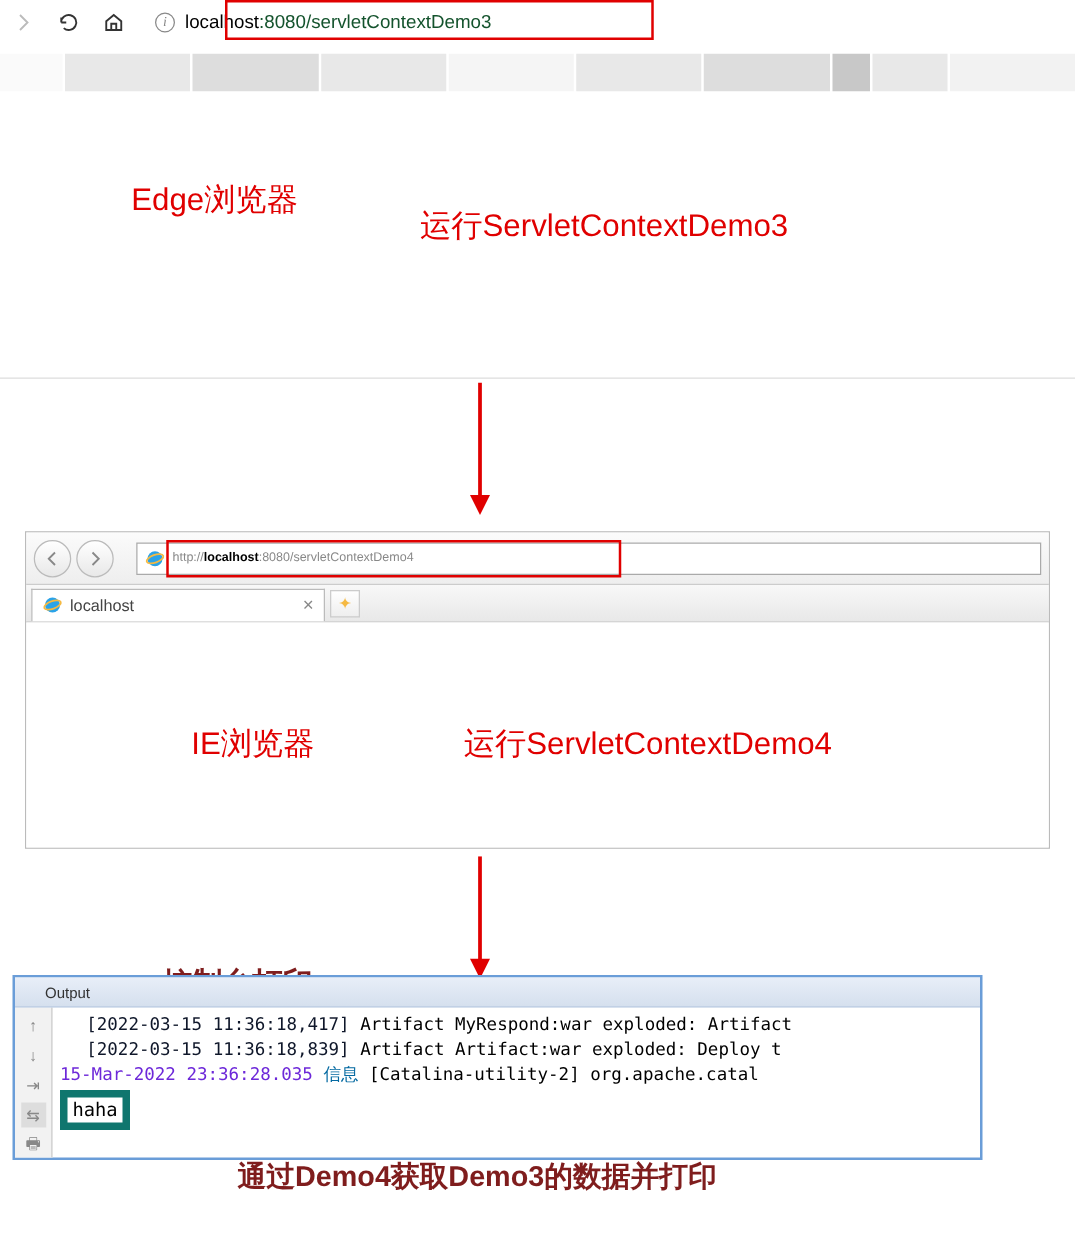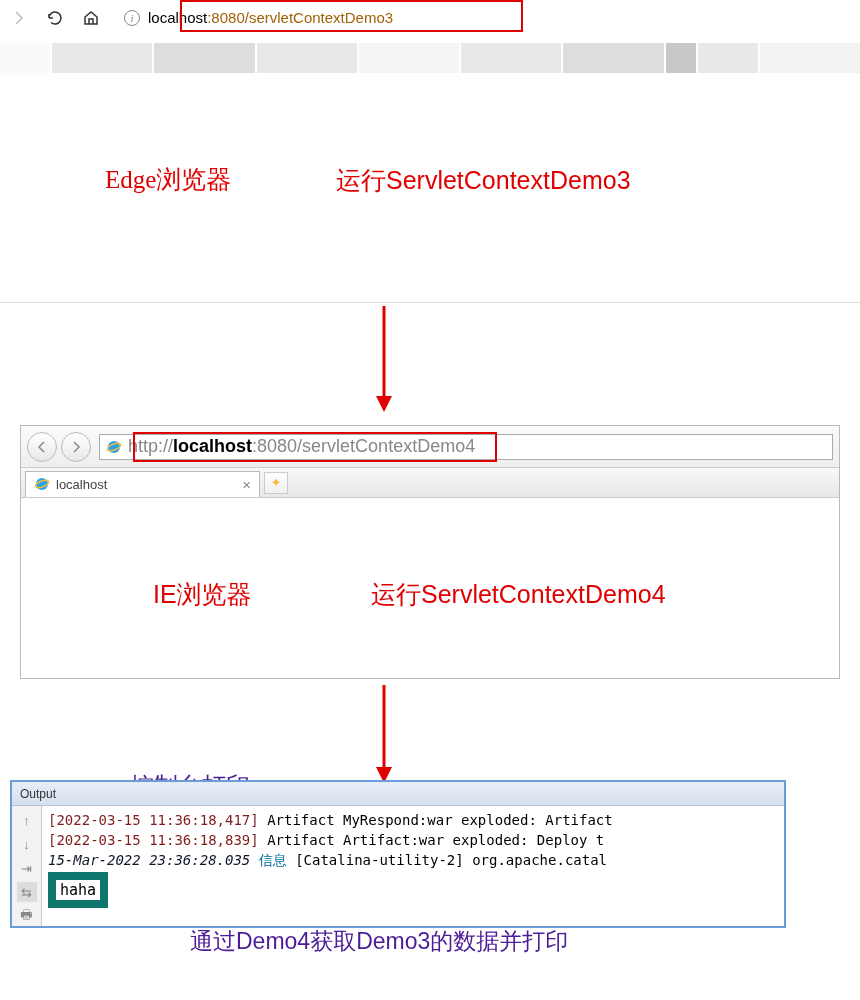--- a/index.html
+++ b/index.html
@@ -3,49 +3,49 @@
 <meta charset="utf-8">
 <style>
 *{margin:0;padding:0;box-sizing:border-box;}
 body{width:860px;height:1000px;font-family:"Microsoft YaHei",Arial,sans-serif;background:#fff;position:relative;}
 .edge-bar{height:35px;display:flex;align-items:center;padding:0 8px;gap:14px;background:#fff;}
 .nav-btn{width:22px;height:22px;display:flex;align-items:center;justify-content:center;color:#888;}
 .nav-btn.dark{color:#333;}
 .url-box{flex:1;height:30px;border-radius:4px;background:#fff;display:flex;align-items:center;padding:0 8px;gap:8px;font-size:15px;}
 .url-highlight{position:absolute;left:180px;top:0;width:343px;height:32px;border:2px solid #e00000;}
 .info-circle{width:16px;height:16px;border:1.5px solid #888;border-radius:50%;display:flex;align-items:center;justify-content:center;font-size:11px;color:#888;font-style:italic;font-family:serif;}
-.url-text .gray{color:#a16207;}
+.url-text .gray{color:#14532d;}
 .faded-strip{height:30px;display:flex;gap:2px;margin-top:8px;}
 .faded-strip div{background:#e8e8e8;flex:1;}
 .section1{height:230px;position:relative;border-bottom:1px solid #ddd;}
 .red-label{color:#e00000;font-size:25px;position:absolute;}
 .arrow-down{position:absolute;left:374px;}
 .arrow-down svg{display:block;}
 .ie-window{margin:20px;border:1px solid #bbb;background:#f5f5f5;position:relative;}
 .ie-toolbar{height:42px;background:linear-gradient(#fbfbfb,#eee);border-bottom:1px solid #ccc;display:flex;align-items:center;padding:0 6px;gap:4px;}
 .ie-nav{width:30px;height:30px;border:1px solid #bbb;border-radius:50%;background:linear-gradient(#fff,#e8e8e8);display:flex;align-items:center;justify-content:center;color:#888;}
-.ie-url{flex:1;height:26px;background:#fff;border:1px solid #aaa;display:flex;align-items:center;padding:0 6px;gap:6px;font-size:18px;margin-left:4px;}
+.ie-url{flex:1;height:26px;background:#fff;border:1px solid #aaa;display:flex;align-items:center;padding:0 6px;gap:6px;font-size:10px;margin-left:14px;}
 .ie-url-hl{position:absolute;left:112px;top:6px;width:364px;height:30px;border:2px solid #e00000;}
 .ie-logo{width:16px;height:16px;}
 .ie-tabs{height:30px;background:linear-gradient(#f8f8f8,#e8e8e8);border-bottom:1px solid #ccc;display:flex;align-items:center;}
 .ie-tab{height:26px;width:235px;margin-left:4px;margin-top:2px;background:#fff;border:1px solid #bbb;border-bottom:none;display:flex;align-items:center;padding:0 8px;gap:6px;font-size:13px;color:#444;}
 .ie-tab-close{margin-left:auto;color:#888;font-size:15px;}
 .ie-newtab{width:24px;height:22px;border:1px solid #ccc;margin-left:4px;background:linear-gradient(#fff,#eee);display:flex;align-items:center;justify-content:center;font-size:13px;color:#f5b942;}
 .ie-content{height:180px;background:#fff;position:relative;}
 .output-panel{position:absolute;left:10px;top:780px;width:776px;border:2px solid #6a9dd8;background:#fff;}
-.output-header{height:24px;background:linear-gradient(#e8eef8,#d5e0ee);border-bottom:1px solid #b0c4de;display:flex;align-items:center;padding:0 8px;font-size:12px;color:#333;position:relative;}
+.output-header{height:24px;background:linear-gradient(#e8eef8,#d5e0ee);border-bottom:1px solid #b0c4de;display:flex;align-items:center;padding:0 24px;font-size:12px;color:#333;position:relative;}
 .output-body{display:flex;}
 .output-gutter{width:30px;background:#f2f2f2;border-right:1px solid #ccc;display:flex;flex-direction:column;align-items:center;padding-top:4px;gap:4px;}
 .gutter-btn{width:20px;height:20px;display:flex;align-items:center;justify-content:center;color:#888;font-size:13px;}
 .output-lines{flex:1;padding:4px 6px;font-family:"Consolas",monospace;font-size:14px;line-height:20px;white-space:nowrap;overflow:hidden;}
-.log-line span.ts{color:#7f1d1d;}
-.log-line span.cn{color:#0f172a;font-style:italic;}
+.log-line span.ts{color:#0f172a;margin-left:21px;}
+.log-line span.cn{color:#6d28d9;}
 .log-line span.info{color:#0369a1;}
-.haha-box{display:inline-block;border:8px solid #0f766e;padding:0 4px;margin-top:2px;font-family:Consolas,monospace;font-size:15px;}
-.red-label-console{color:#4c1d95;font-size:24px;position:absolute;}
+.haha-box{display:inline-block;border:6px solid #0f766e;padding:0 4px;margin-top:2px;font-family:Consolas,monospace;font-size:15px;}
+.red-label-console{color:#7f1d1d;font-size:24px;position:absolute;font-weight:bold;}
 </style>
 </head>
 <body>
 
 <div class="edge-bar">
   <div class="nav-btn">
       <svg width="16" height="16" viewBox="0 0 16 16">
         <path d="M5 2l6 6-6 6" stroke="#bbb" stroke-width="1.5" fill="none"></path>
       </svg>
     </div>
@@ -73,21 +73,21 @@
     <div></div>
     <div style="background:#f5f5f5"></div>
     <div></div>
     <div style="background:#ddd"></div>
     <div style="background:#c8c8c8;flex:0.3"></div>
     <div style="flex:0.6"></div>
     <div style="background:#f2f2f2"></div>
 </div>
 
 <div class="section1">
-  <div class="red-label" style="left:105px;top:90px;font-family:Liberation Serif, serif;">Edge浏览器</div>
+  <div class="red-label" style="left:105px;top:70px;">Edge浏览器</div>
   <div class="red-label" style="left:336px;top:91px;">运行ServletContextDemo3</div>
 </div>
 
 <div class="arrow-down" style="top:306px;">
 <svg width="20" height="106">
       <line x1="10" y1="0" x2="10" y2="92" stroke="#e00000" stroke-width="3"></line>
       <polygon points="10,106 2,90 18,90" fill="#e00000"></polygon>
     </svg>
 </div>
 

